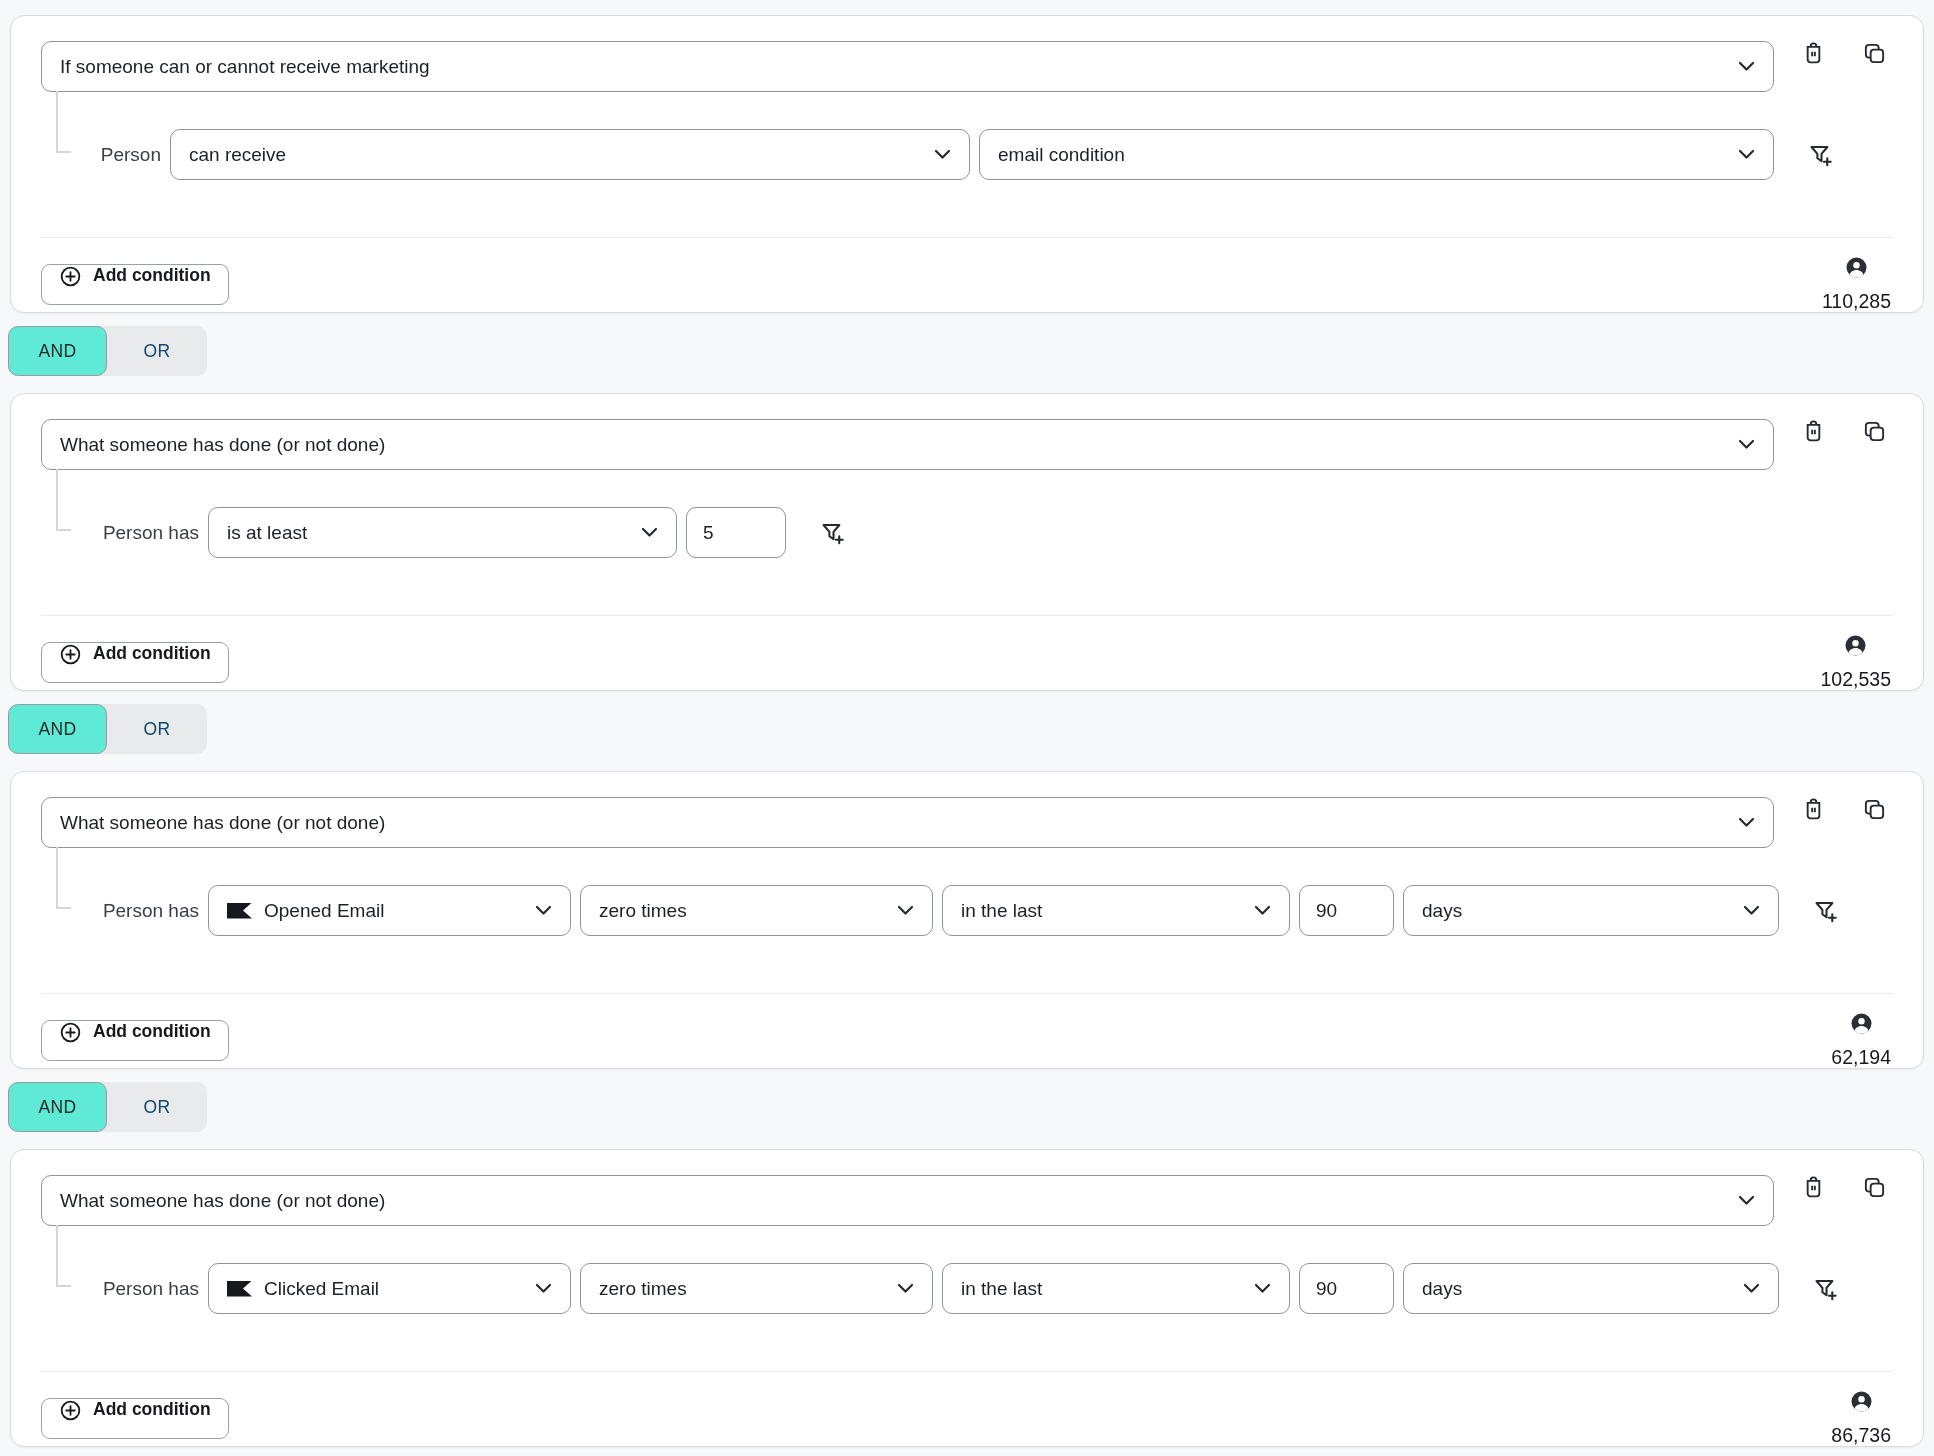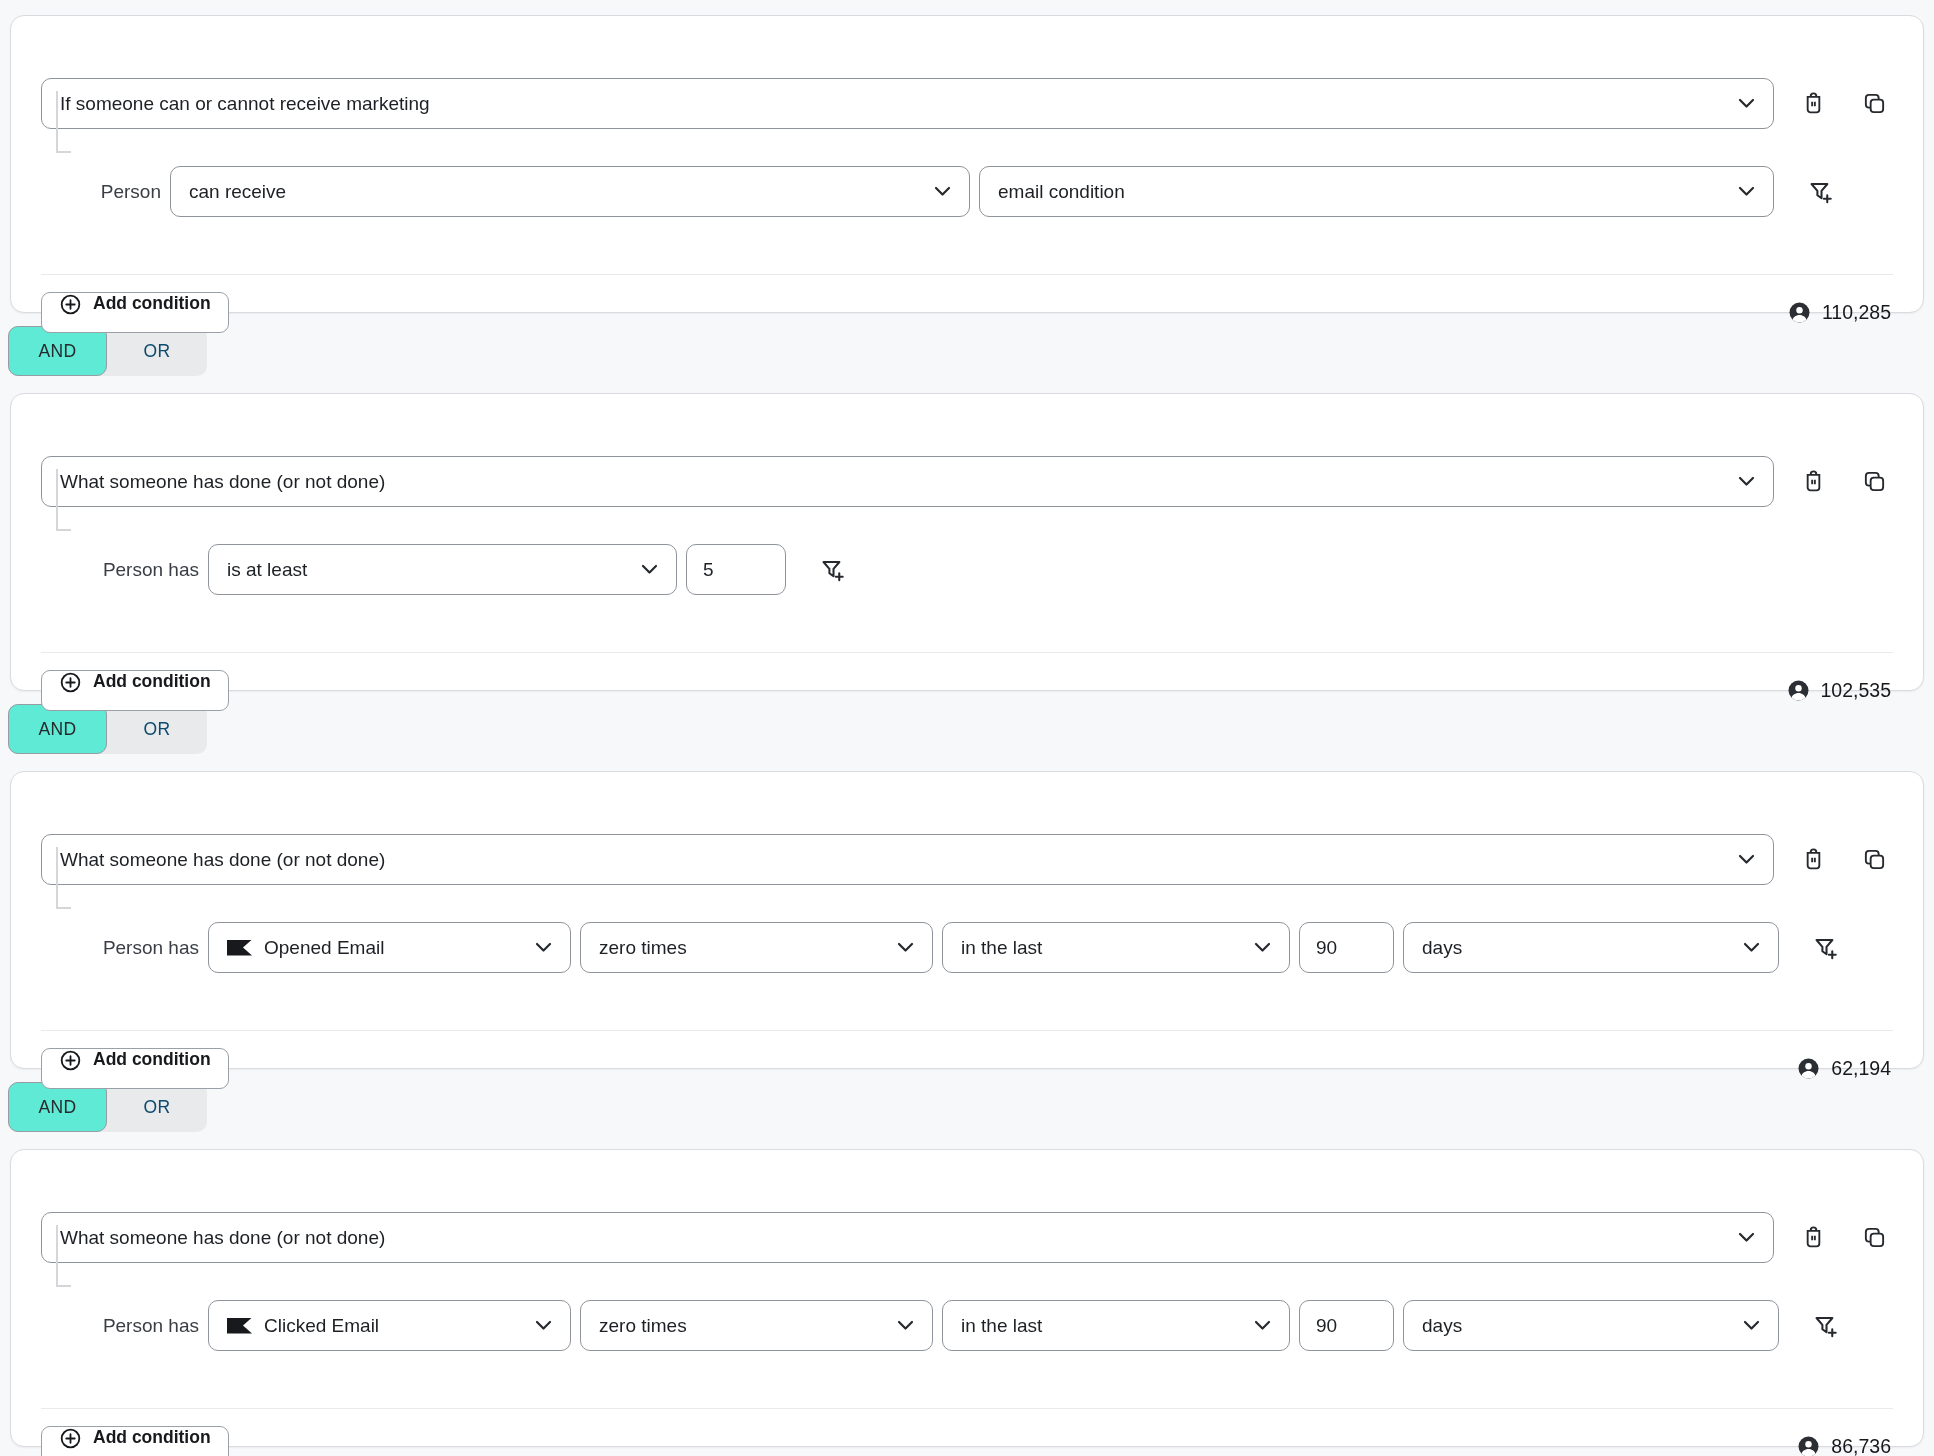--- a/index.html
+++ b/index.html
@@ -16,21 +16,21 @@
     position:relative;
     margin:0 10px;
     height:298px;
     background:#ffffff;
     border:1px solid #d9dbdf;
     border-radius:14px;
     box-shadow:0 1px 2px rgba(16,18,20,.05);
     padding:25px 30px 0 30px;
   }
 
-  .card-header { display:flex; align-items:center;margin-top:37px; }
+  .card-header { display:flex; align-items:flex-start; }
   .select {
     display:flex; align-items:center;
     height:51px; flex:none;
     border:1.5px solid #8f949b;
     border-radius:10px;
     background:#fff;
     padding:0 18px;
     font-size:19px;
     cursor:pointer;
   }
@@ -67,21 +67,21 @@
   .divider { height:1px; background:#e8eaec; margin-top:57px; }
   .footer { display:flex; align-items:center; justify-content:space-between; margin-top:17px; }
   .add-btn {
     display:flex; align-items:flex-start; gap:11px;
     height:41px; padding:0 17px;
     background:#fff;
     border:1.5px solid #9aa0a7; border-radius:9px;
     font-family:inherit; font-size:17.5px; font-weight:700; color:#17191c;
     cursor:pointer;
   }
-  .count { display:flex; align-items:center; gap:10px; font-size:19.5px; color:#17191c; padding-right:2px; }
+  .count { display:flex; align-items:center; gap:10px; font-size:19.5px; color:#17191c; padding-right:2px;flex-direction:column; }
 
   .toggle {
     display:flex; height:50px; width:199px;
     margin:13px 0 17px 8px;
     background:#e9eaec; border-radius:10px;
   }
   .seg {
     font-family:inherit; font-size:17.5px; letter-spacing:.4px;
     border:none; background:transparent; cursor:pointer; padding:0;
   }

